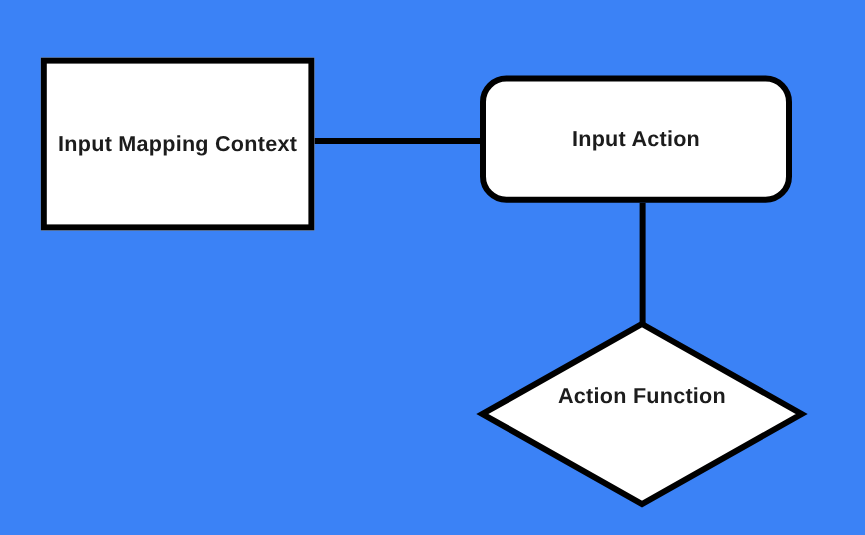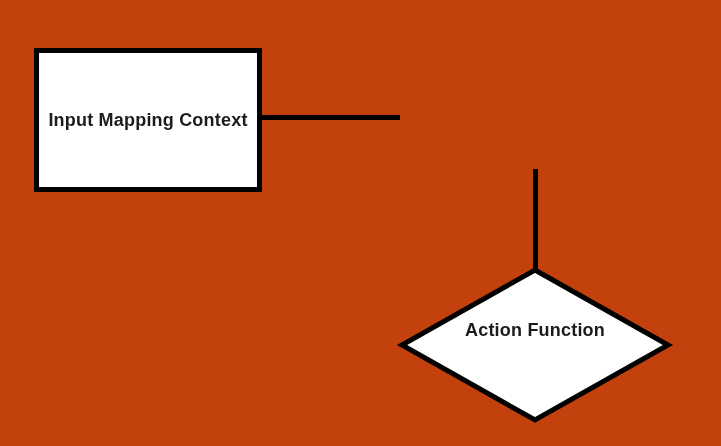--- a/index.html
+++ b/index.html
@@ -4,21 +4,21 @@
 <style>
   html, body {
     margin: 0;
     padding: 0;
     background: #ffffff;
   }
   #canvas {
     position: relative;
     width: 721px;
     height: 446px;
-    background: #c2410c;
+    background: #3b82f6;
     overflow: hidden;
     font-family: "Liberation Sans", "DejaVu Sans", sans-serif;
   }
   .node-label {
     color: #1c1c1c;
     font-size: 18px;
     font-weight: 700;
     letter-spacing: 0.2px;
     white-space: nowrap;
     text-align: center;
@@ -90,18 +90,21 @@
   <div id="edge-v" class="edge"></div>
 
   <svg id="diamond-svg" viewBox="0 0 721 446" xmlns="http://www.w3.org/2000/svg">
     <polygon points="535,270 668,345 535,420 402,345" fill="#ffffff" stroke="#000000" stroke-width="5" stroke-linejoin="miter"></polygon>
   </svg>
 
   <div id="node-input-mapping-context" class="node">
     <span class="node-label">Input Mapping Context</span>
   </div>
 
+  <div id="node-input-action" class="node">
+    <span class="node-label">Input Action</span>
+  </div>
 
   <div id="node-action-function-label">
     <span class="node-label">Action Function</span>
   </div>
 
 </div>
 
 </body></html>

